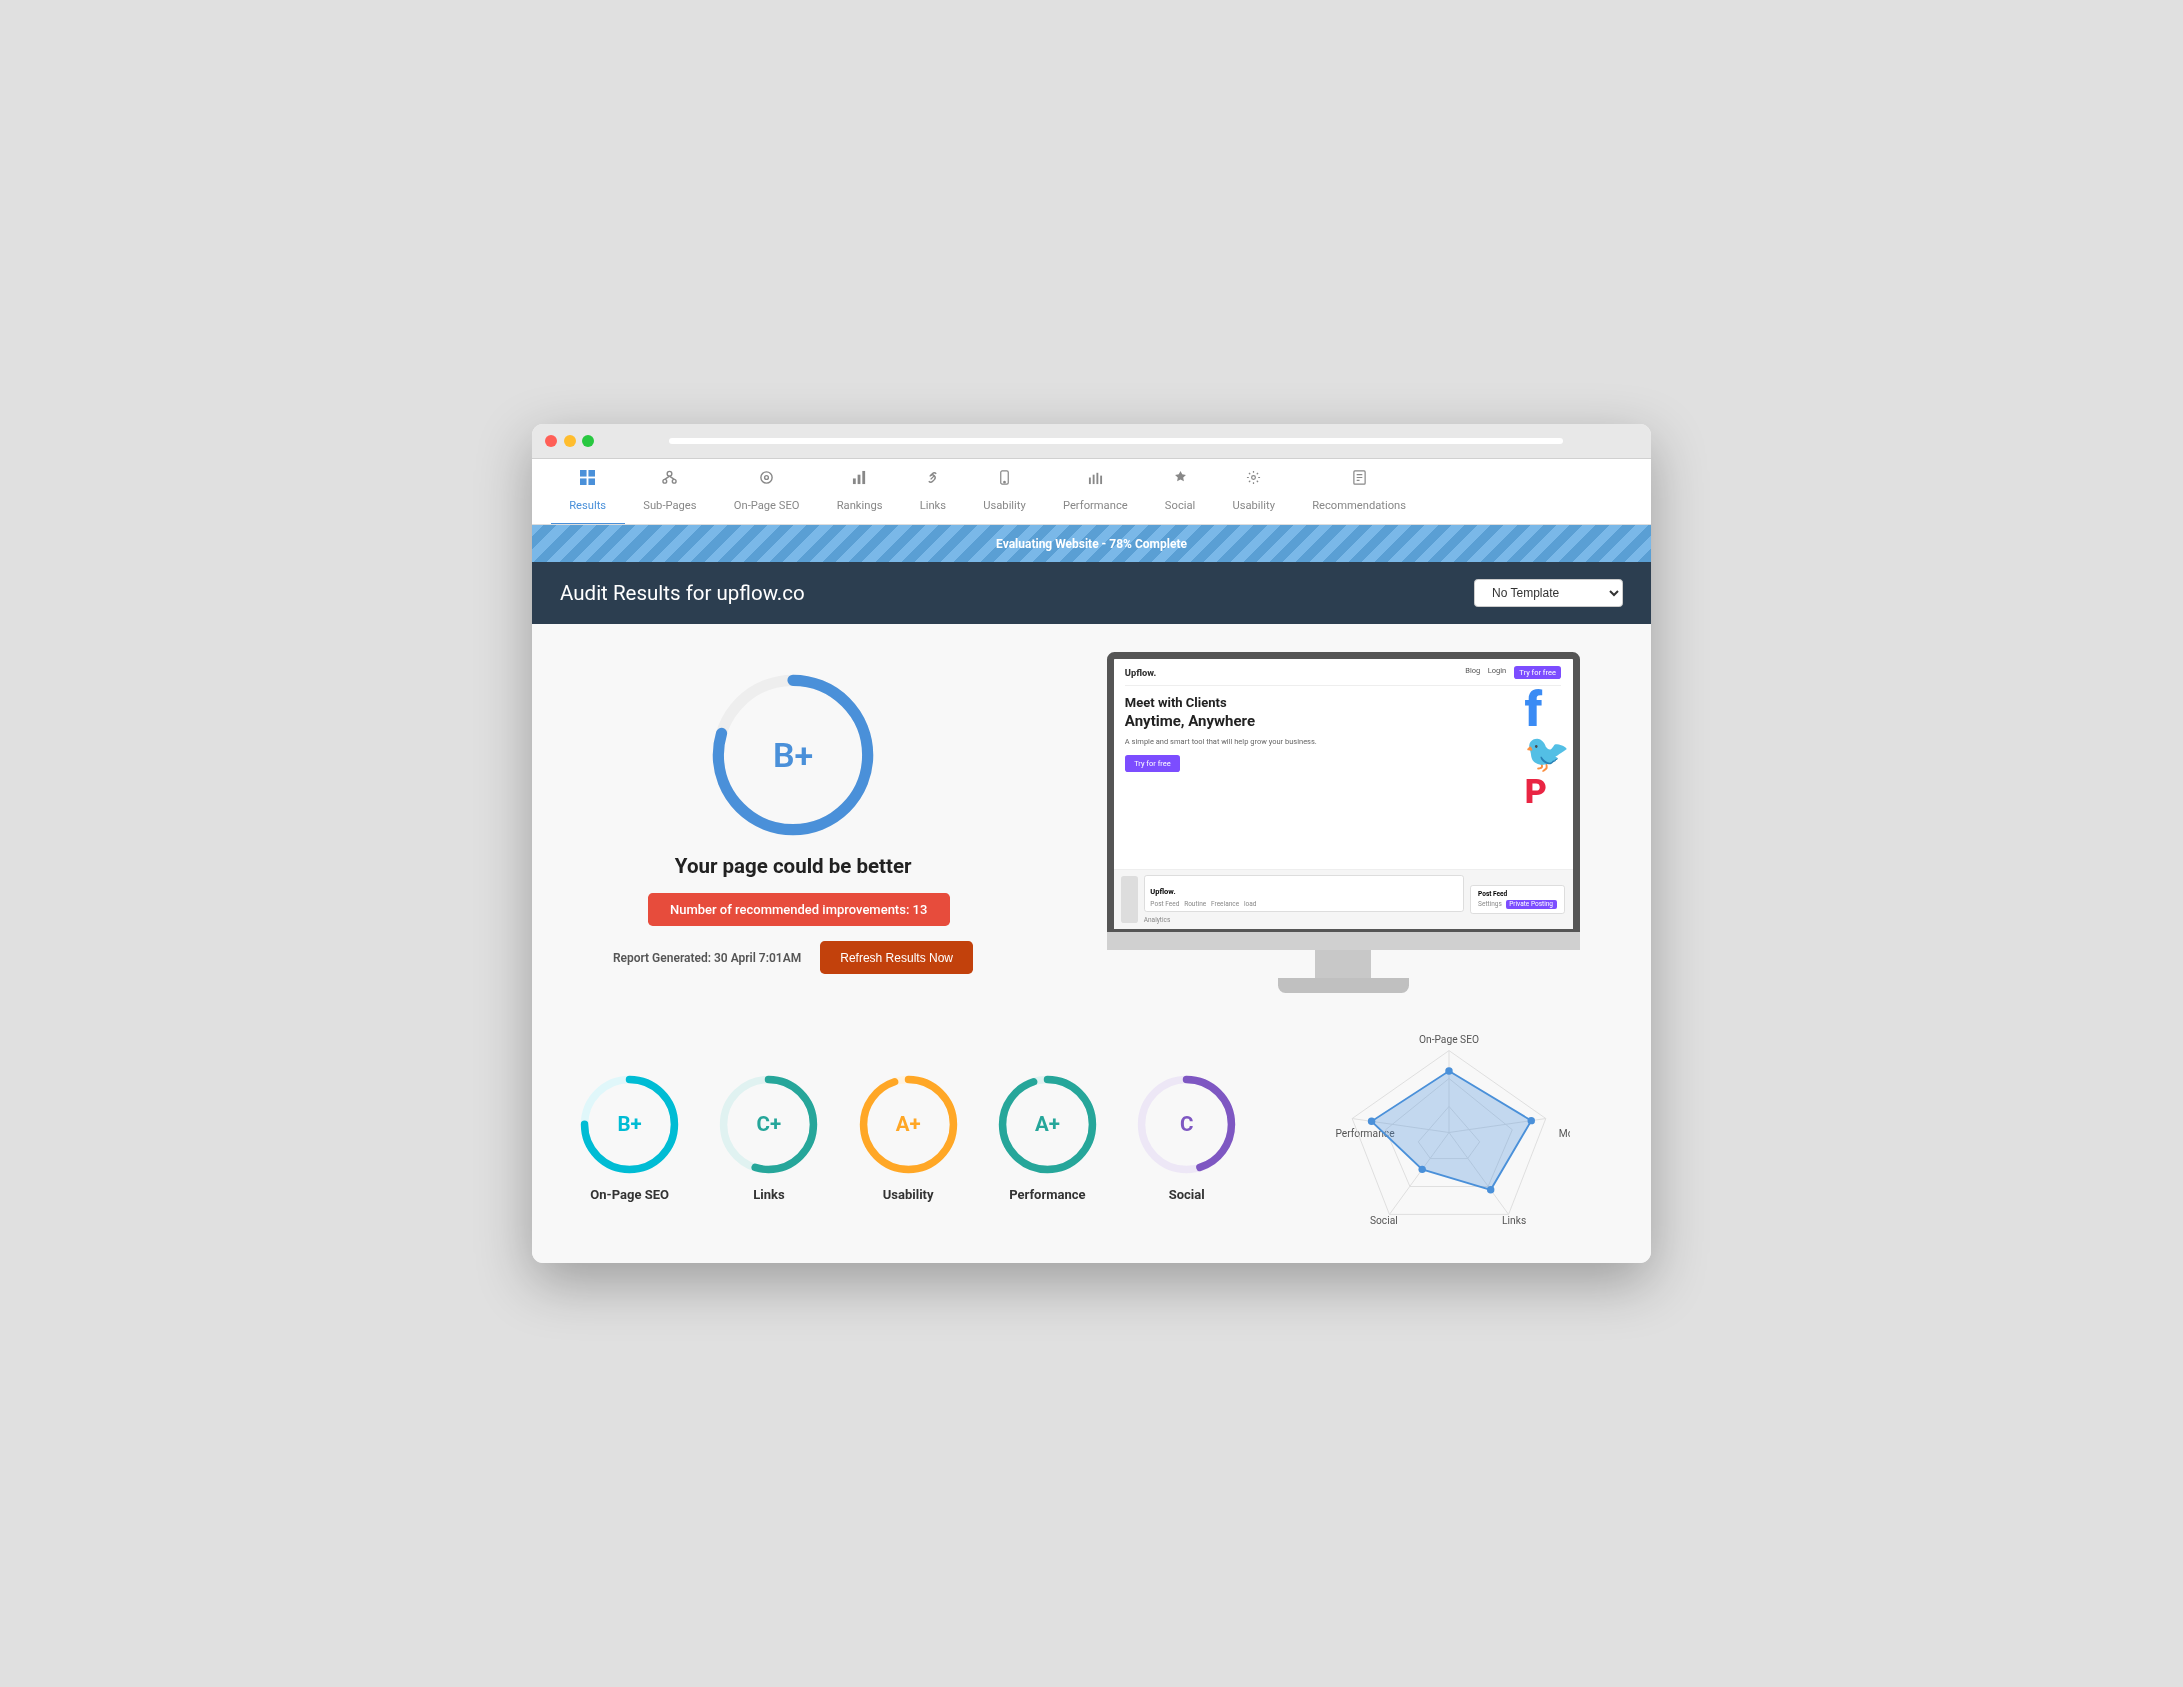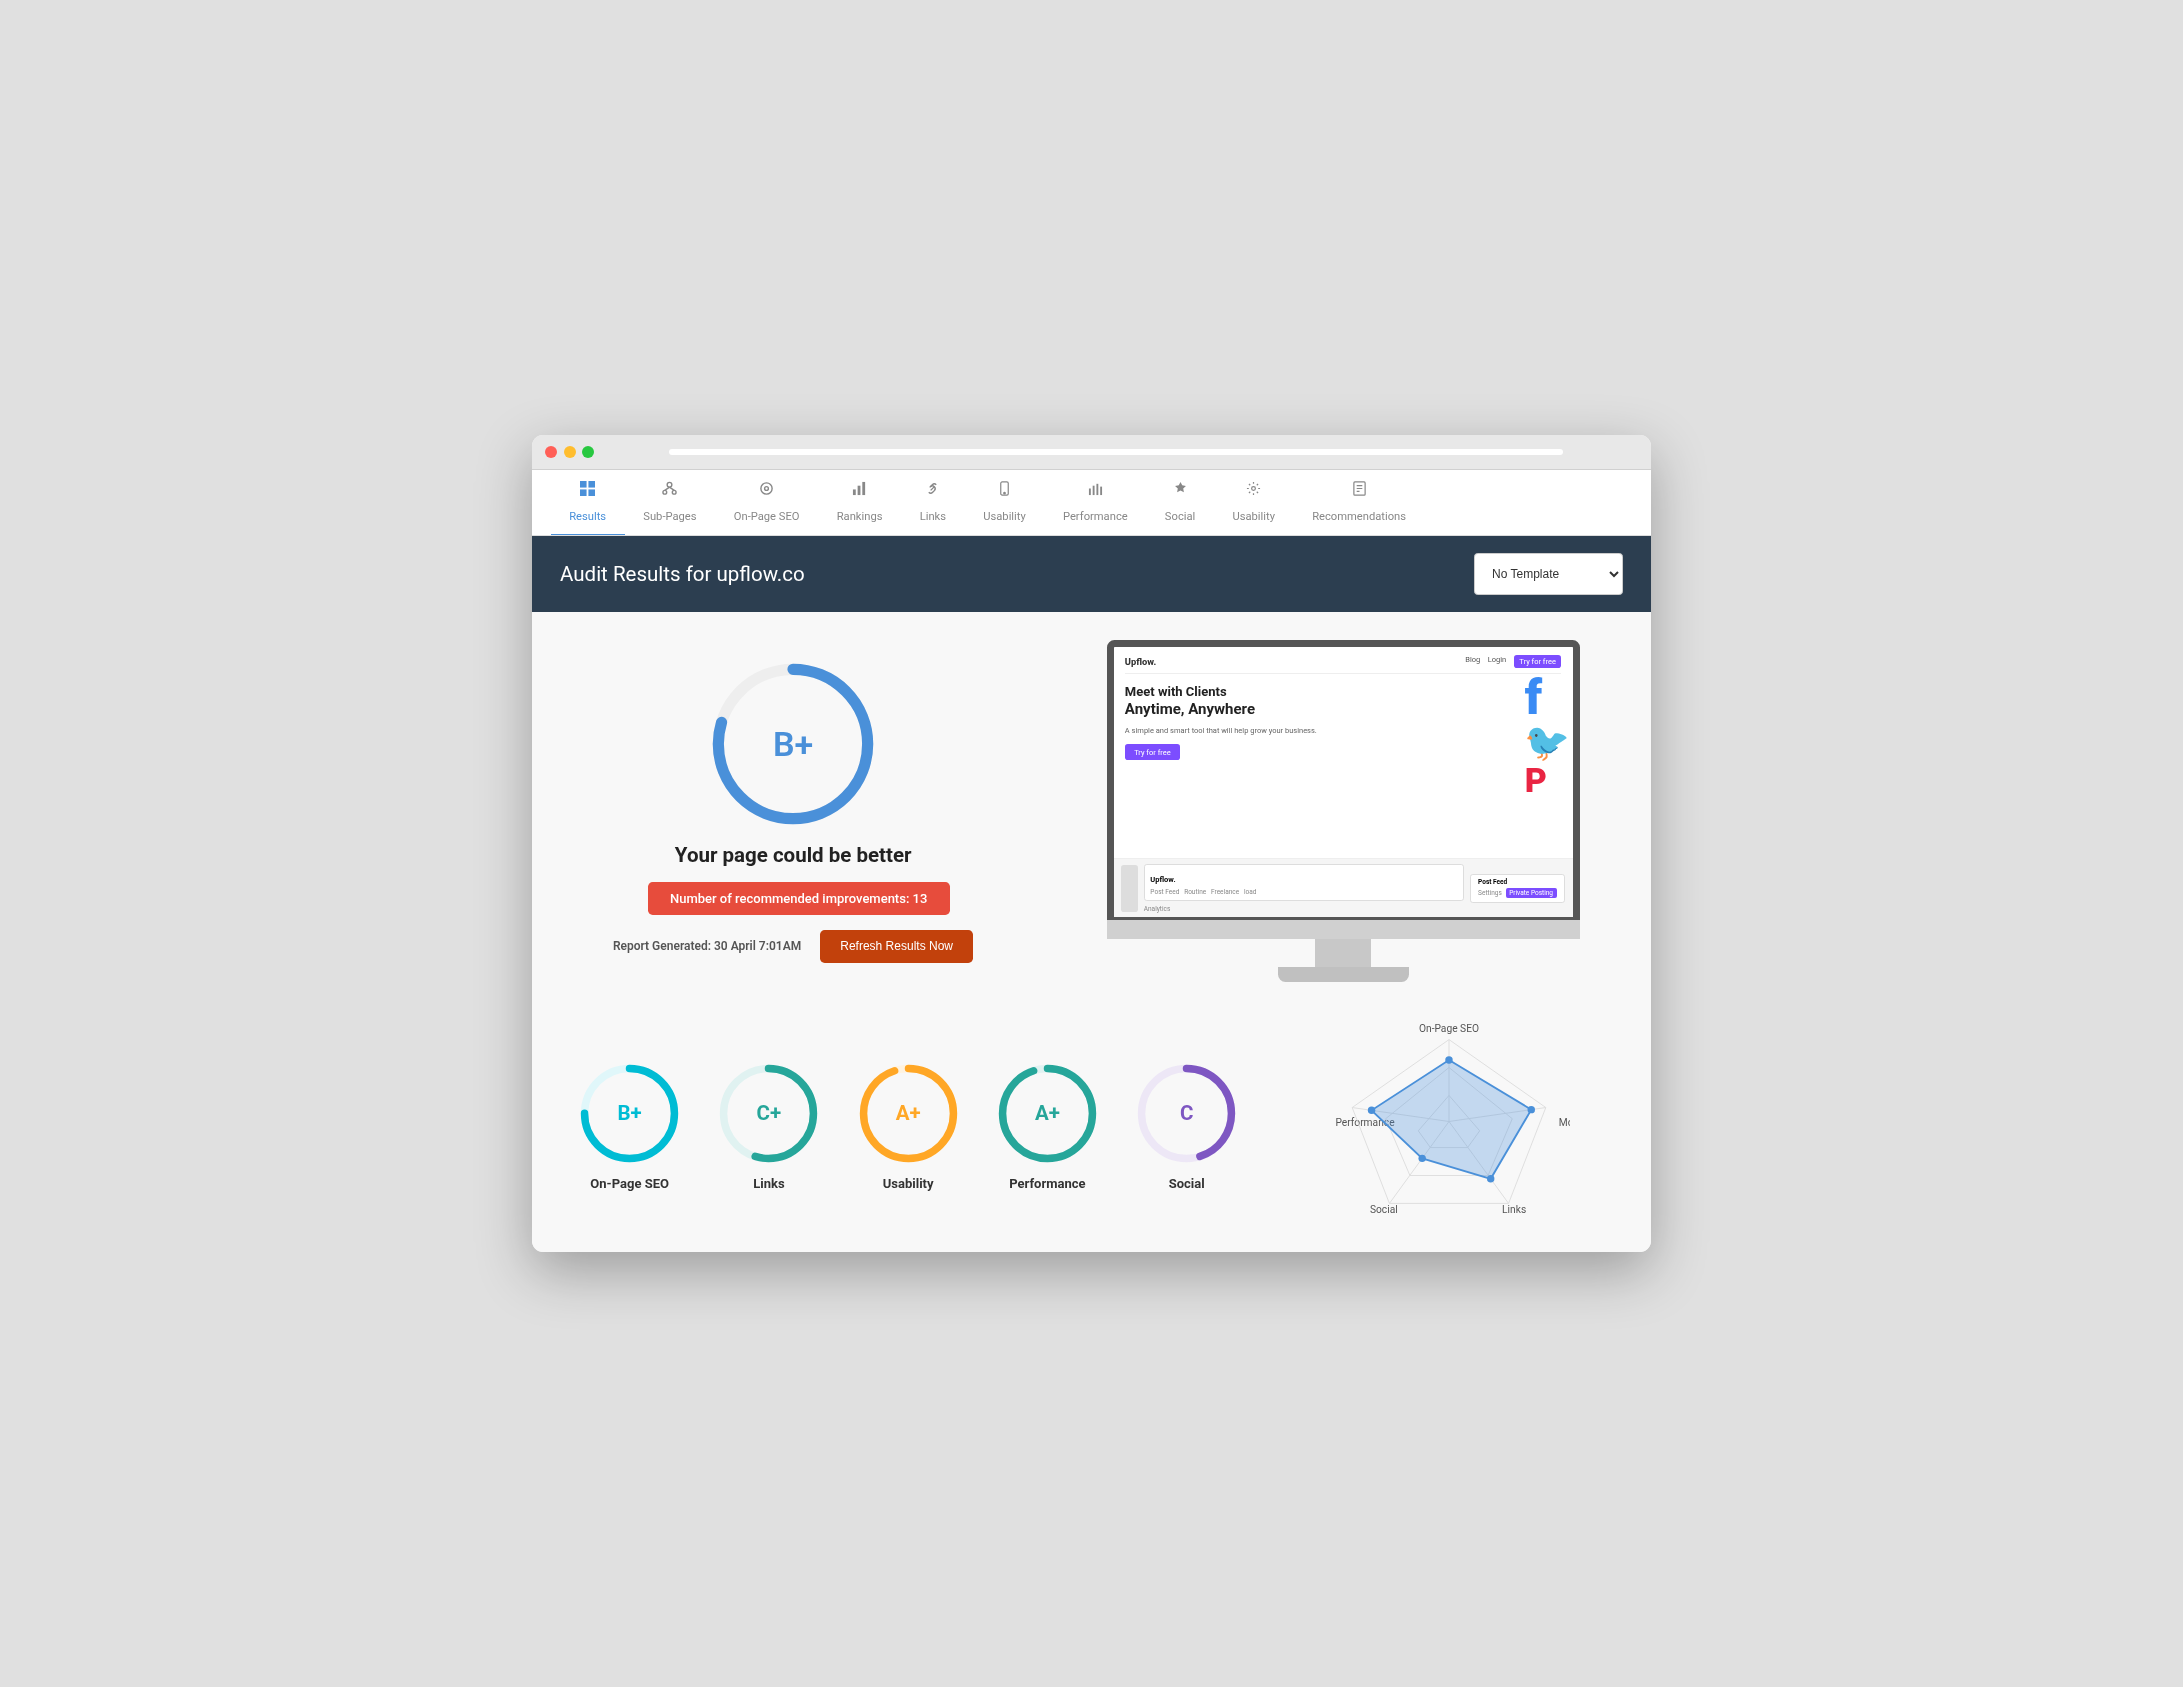--- a/index.html
+++ b/index.html
@@ -112,21 +112,21 @@
     }
     .header-title {
       color: #fff;
       font-size: 20.5px;
       font-weight: 400;
     }
     .template-select {
       background: #fff;
       border: 0.9px solid #ccc;
       border-radius: 3.7px;
-      padding: 12px 13px;
+      padding: 5px 13px;
       font-size: 12px;
       color: #333;
       cursor: pointer;
       min-width: 149px;
       appearance: auto;
     }
 
     
     .main-content {
       background: #f8f8f8;
@@ -448,20 +448,23 @@
             <rect x="2" y="1" width="12" height="14" rx="1"></rect>
             <line x1="5" y1="5" x2="11" y2="5"></line>
             <line x1="5" y1="8" x2="11" y2="8"></line>
             <line x1="5" y1="11" x2="8" y2="11"></line>
           </svg>
       </span>
       <span>Recommendations</span>
     </div>
   </div>
 
+  <div class="progress-bar-container">
+    <span class="progress-bar-text">Evaluating Website - 78% Complete</span>
+  </div>
 
   <div class="header-bar">
     <h1 class="header-title">Audit Results for upflow.co</h1>
     <select class="template-select">
       <option>No Template</option>
       <option>Template 1</option>
       <option>Template 2</option>
     </select>
   </div>
 

